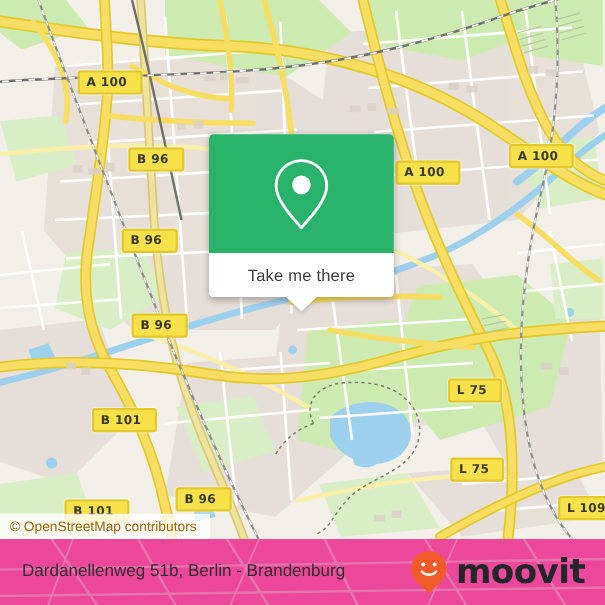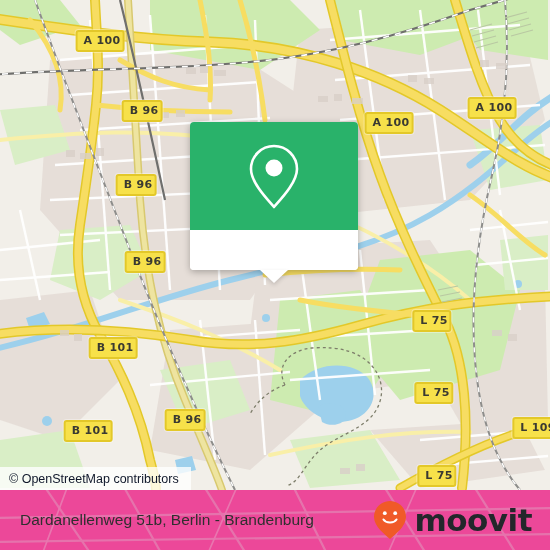--- a/index.html
+++ b/index.html
@@ -34,25 +34,26 @@
   .shield {
     position: absolute;
     background: #f7e14a;
     border: 2px solid #e3c829;
     border-radius: 3px;
     color: #3a3a32;
     font-family: "DejaVu Sans", sans-serif;
     font-size: 11px;
     font-weight: bold;
     line-height: 1;
-    padding: 3px 2px 4px 6px;
+    padding: 3px 12px 4px 6px;
     white-space: nowrap;
     letter-spacing: 0.3px;
     transform: translate(-50%, -50%);
     box-shadow: 0 0 0 1px rgba(255,255,255,0.35);
+    margin-top: 34px;
   }
 
   
   #popup-card {
     position: absolute;
     left: 190px;
     top: 122px;
     width: 168px;
     border-radius: 4px;
     box-shadow: 0 2px 7px rgba(0,0,0,0.28);
@@ -100,21 +101,21 @@
     position: absolute;
     left: 0;
     bottom: 0;
     height: 23px;
     display: flex;
     align-items: center;
     padding: 0 12px 0 9px;
     background: rgba(255,255,255,0.78);
     font-family: "Liberation Sans", sans-serif;
     font-size: 12.5px;
-    color: #0f172a;
+    color: #a16207;
     white-space: nowrap;
   }
 
   
   #bottom-bar {
     position: absolute;
     left: 0;
     top: 490px;
     width: 550px;
     height: 60px;
@@ -414,20 +415,21 @@
 
     <div id="popup-card">
       <div class="card-top">
         <svg width="58" height="70" viewBox="0 0 58 70">
           <path d="M29 5 C 16.3 5, 6 15.3, 6 28 C 6 41.5, 22 58, 29 66
                    C 36 58, 52 41.5, 52 28 C 52 15.3, 41.7 5, 29 5 Z" fill="none" stroke="#ffffff" stroke-width="2.6" stroke-linejoin="round"></path>
           <circle cx="29" cy="27" r="8.5" fill="#ffffff"></circle>
         </svg>
       </div>
       <div class="card-bottom">
+        <span class="card-label">Take me there</span>
         <div id="popup-tail"></div>
       </div>
     </div>
 
     <div id="osm-attribution">© OpenStreetMap contributors</div>
   </div>
 
   <div id="bottom-bar">
     <svg class="bar-watermark" width="550" height="60" viewBox="0 0 550 60">
       <g stroke="#d8d8d8" stroke-width="2.2" fill="none">

